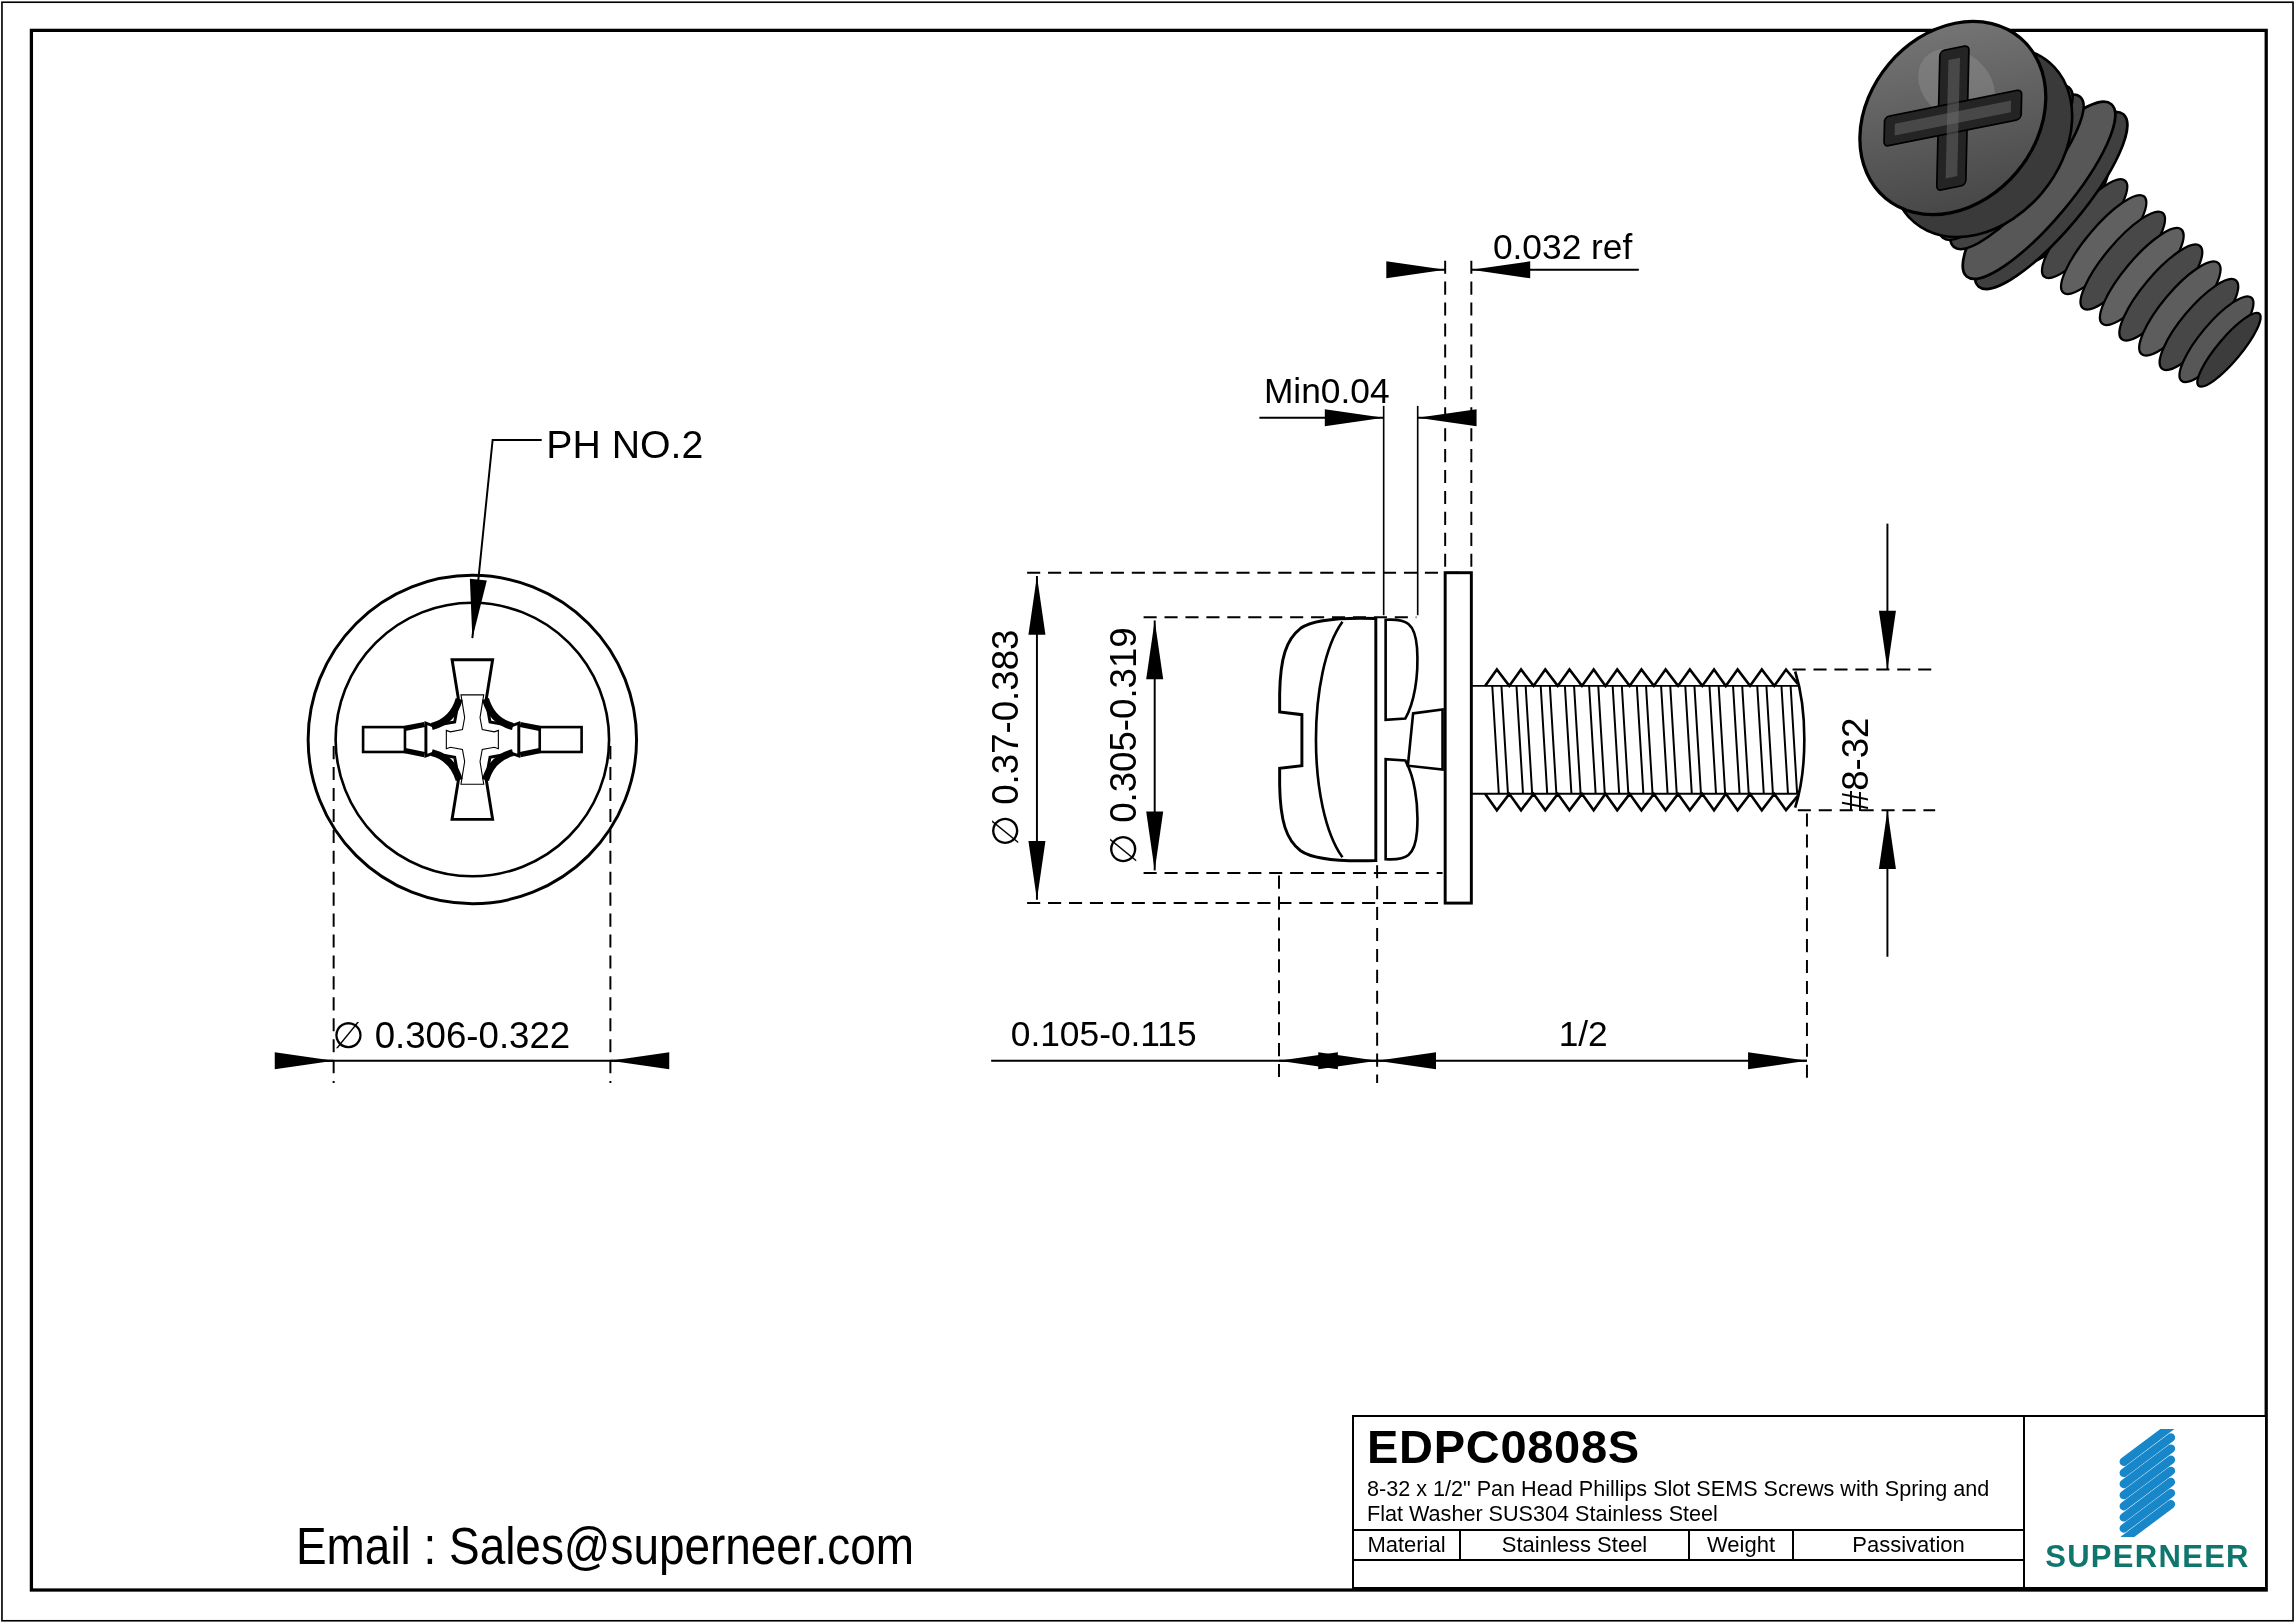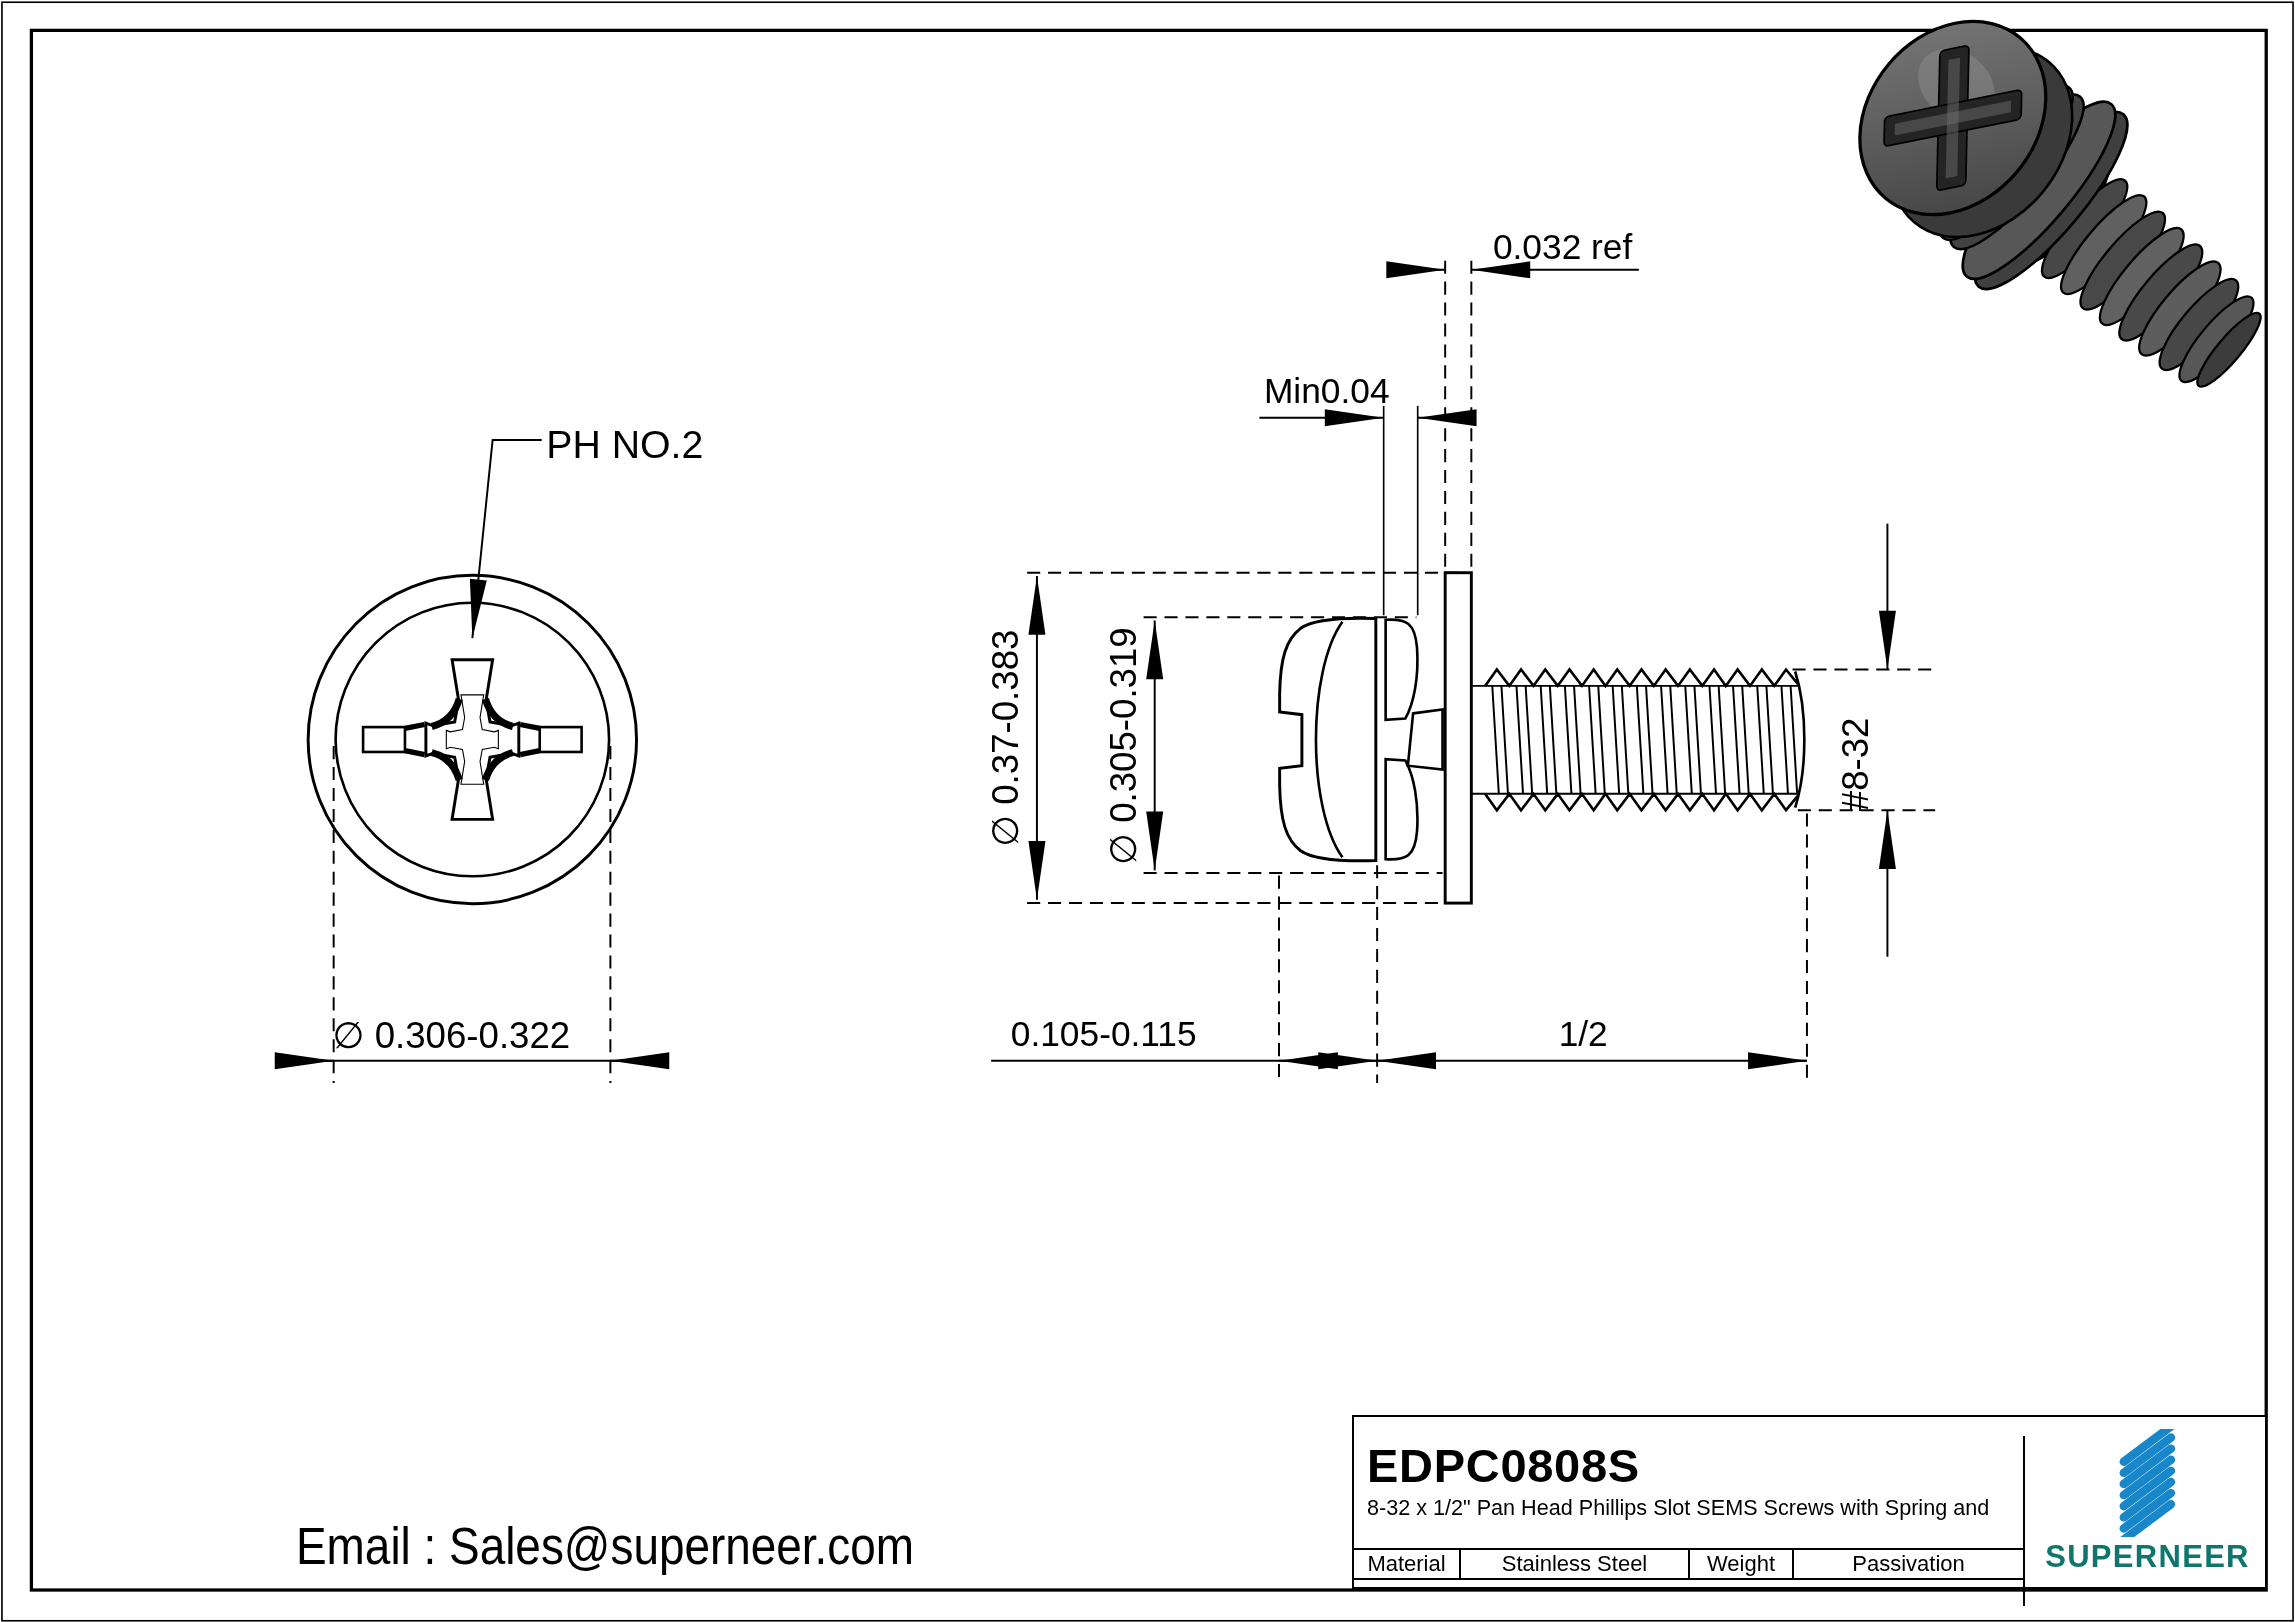--- a/index.html
+++ b/index.html
@@ -4,21 +4,21 @@
 <style>
   html,body{margin:0;padding:0;background:#fff;}
   body{width:2295px;height:1623px;position:relative;overflow:hidden;
        font-family:"Liberation Sans",sans-serif;color:#000;}
   #sheet-svg{position:absolute;left:0;top:0;}
   .dim-text{font-family:"Liberation Sans",sans-serif;fill:#000;}
   
   .tb{position:absolute;left:1352px;top:1415px;width:915px;height:174px;
       border:2.6px solid #000;box-sizing:border-box;background:#fff;}
   .tb-main{position:absolute;left:0;top:0;width:671px;height:100%;
-           border-right:2.6px solid #000;box-sizing:border-box;margin-top:19px;}
+           border-right:2.6px solid #000;box-sizing:border-box;}
   .tb-row1{position:absolute;left:0;top:0;width:100%;height:114px;
            border-bottom:2.6px solid #000;box-sizing:border-box;padding:3.9px 0 0 13px;}
   .tb-part{font-size:47px;font-weight:bold;letter-spacing:0.7px;line-height:51px;}
   .tb-desc{font-size:21.6px;line-height:25px;margin-top:3.9px;}
   .tb-row2{position:absolute;left:0;top:114px;width:100%;height:30px;
            border-bottom:2.6px solid #000;box-sizing:border-box;display:flex;}
   .tb-row3{position:absolute;left:0;top:144px;width:100%;height:27.5px;display:flex;}
   .tb-cell{display:flex;align-items:center;justify-content:center;
            font-size:22px;box-sizing:border-box;height:100%;}
   .bdr{border-right:2.6px solid #000;}
@@ -209,20 +209,21 @@
 </svg>
 
 <div class="email">Email : Sales@superneer.com</div>
 
 <div class="tb">
   <div class="tb-main">
     <div class="tb-row1">
       <div class="tb-part">EDPC0808S</div>
       <div class="tb-desc">
         <div>8-32 x 1/2" Pan Head Phillips Slot SEMS Screws with Spring and</div>
+        <div>Flat Washer SUS304 Stainless Steel</div>
       </div>
     </div>
     <div class="tb-row2">
       <div class="tb-cell w1 bdr">Material</div>
       <div class="tb-cell w2 bdr">Stainless Steel</div>
       <div class="tb-cell w3 bdr">Weight</div>
       <div class="tb-cell w4">Passivation</div>
     </div>
   </div>
   <div class="tb-logo">

